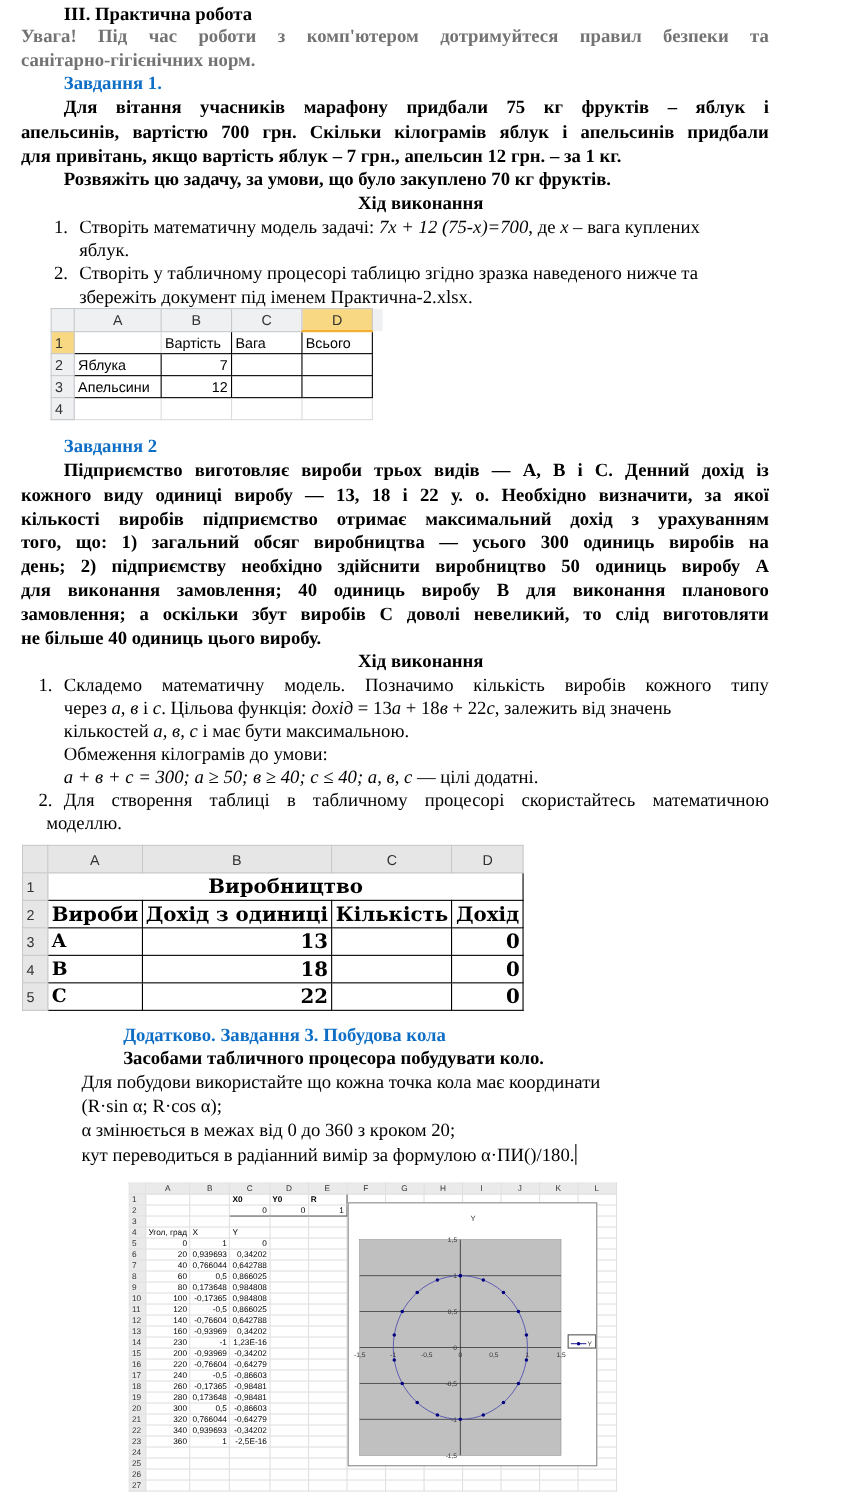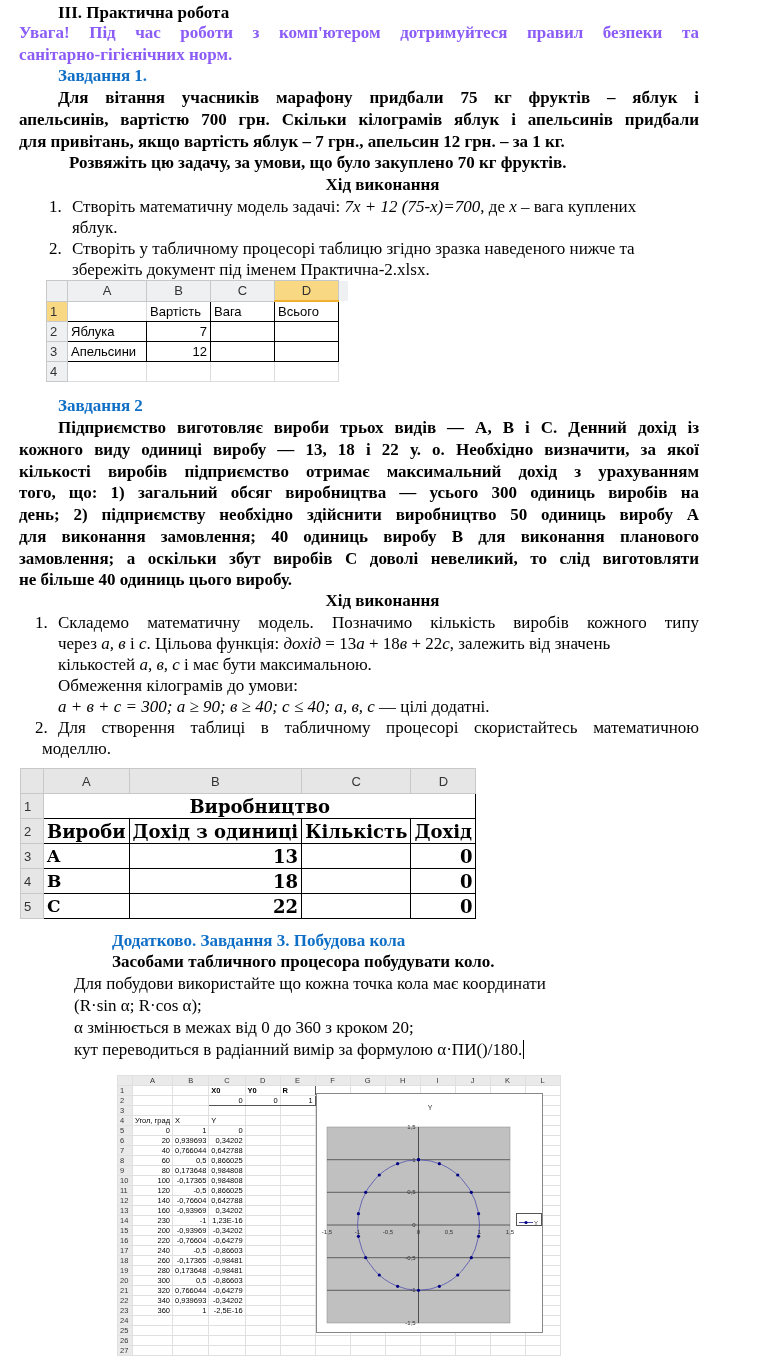--- a/index.html
+++ b/index.html
@@ -1,21 +1,21 @@
 <!DOCTYPE html>
 <html><head>
 <meta charset="utf-8">
 <style>
   html,body{margin:0;padding:0;background:#fff;}
   body{width:780px;height:1368px;position:relative;overflow:hidden;font-family:"Liberation Serif",serif;color:#000;}
   .abs{position:absolute;}
   .line{position:absolute;left:0;white-space:nowrap;font-size:17px;line-height:22px;}
   .b{font-weight:bold;}
   .i{font-style:italic;text-align:right;}
-  .red{color:#8b5cf6;}
+  .red{color:#737373;}
   .blue{color:#0f6fc6;}
   .just{display:block;text-align:justify;text-align-last:justify;white-space:normal;}
   .c{text-align:center;}
   
   table{border-collapse:collapse;}
   .xl1{position:absolute;left:46px;top:280px;font-family:"Liberation Sans",sans-serif;font-size:13px;}
   .xl1 td{height:19px;padding:0 3px;border:1px solid #dadcdd;white-space:nowrap;}
   .xl1 .hdr{background:#eef0f2;color:#333;text-align:center;border:1px solid #c6c8ca;}
   .xl1 .hdr.sel{background:#f8d882;border-bottom:2px solid #f2b033;}
   .xl1 .rn{background:#eef0f2;color:#333;text-align:left;width:14px;border:1px solid #c6c8ca;}
@@ -42,21 +42,21 @@
 
 <div class="line b" style="left:58px;top:2px;">III. Практична робота</div>
 
 <div class="line b red just" style="left:19px;width:680px;top:22px;">Увага! Під час роботи з комп'ютером дотримуйтеся правил безпеки та</div>
 <div class="line b red" style="left:19px;top:44px;">санітарно-гігієнічних норм.</div>
 
 <div class="line b blue" style="left:58px;top:65px;">Завдання 1.</div>
 <div class="line b just" style="left:58px;width:641px;top:87px;">Для вітання учасників марафону придбали 75 кг фруктів – яблук і</div>
 <div class="line b just" style="left:19px;width:680px;top:109px;">апельсинів, вартістю 700 грн. Скільки кілограмів яблук і апельсинів придбали</div>
 <div class="line b" style="left:19px;top:131px;">для привітань,  якщо вартість яблук – 7 грн., апельсин 12 грн. – за 1 кг.</div>
-<div class="line b" style="left:58px;top:152px;margin-left:11px;">Розвяжіть цю задачу, за умови, що було закуплено 70 кг фруктів.</div>
+<div class="line b" style="left:58px;top:152px;">Розвяжіть цю задачу, за умови, що було закуплено 70 кг фруктів.</div>
 <div class="line b c" style="left:0;width:765px;top:174px;">Хід виконання</div>
 
 <div class="line" style="left:49px;top:196px;">1.</div>
 <div class="line" style="left:72px;top:196px;"><span>Створіть математичну модель задачі: </span><span class="i">7x + 12 (75-x)=700</span><span>, де </span><span class="i">x</span><span> – вага куплених</span></div>
 <div class="line" style="left:72px;top:217px;">яблук.</div>
 <div class="line" style="left:49px;top:238px;">2.</div>
 <div class="line" style="left:72px;top:238px;">Створіть у табличному процесорі таблицю згідно зразка наведеного нижче та</div>
 <div class="line" style="left:72px;top:259px;">збережіть документ під іменем Практична-2.xlsx.</div>
 
 <table class="xl1">
@@ -113,21 +113,21 @@
 <div class="line b just" style="left:19px;width:680px;top:526px;">для виконання замовлення; 40 одиниць виробу В для виконання планового</div>
 <div class="line b just" style="left:19px;width:680px;top:548px;">замовлення; а оскільки збут виробів С доволі невеликий, то слід виготовляти</div>
 <div class="line b" style="left:19px;top:569px;">не більше 40 одиниць цього виробу.</div>
 <div class="line b c" style="left:0;width:765px;top:590px;">Хід виконання</div>
 
 <div class="line" style="left:35px;top:612px;">1.</div>
 <div class="line just" style="left:58px;width:641px;top:612px;">Складемо математичну модель. Позначимо кількість виробів кожного типу</div>
 <div class="line" style="left:58px;top:633px;"><span>через </span><span class="i">а, в</span><span> і </span><span class="i">с</span><span>.  Цільова функція: </span><span class="i">дохід</span><span> = 13</span><span class="i">а</span><span> + 18</span><span class="i">в</span><span> + 22</span><span class="i">с</span><span>, залежить від значень</span></div>
 <div class="line" style="left:58px;top:654px;"><span>кількостей </span><span class="i">а, в, с</span><span> і має бути максимальною.</span></div>
 <div class="line" style="left:58px;top:675px;">Обмеження кілограмів до умови:</div>
-<div class="line" style="left:58px;top:696px;"><span class="i">а + в + с = 300; а ≥ 90; в ≥ 40; с ≤ 40;  а, в, с</span><span> — цілі додатні.</span></div>
+<div class="line" style="left:58px;top:696px;"><span class="i">а + в + с = 300; а ≥ 50; в ≥ 40; с ≤ 40;  а, в, с</span><span> — цілі додатні.</span></div>
 <div class="line" style="left:35px;top:717px;">2.</div>
 <div class="line just" style="left:58px;width:641px;top:717px;">Для створення таблиці в табличному процесорі скористайтесь математичною</div>
 <div class="line" style="left:42px;top:738px;">моделлю.</div>
 
 <table class="xl2">
   <tbody>
       <tr>
     <td class="hdr" style="width:16px;"></td>
     <td class="hdr" style="width:56px;">A</td>
     <td class="hdr" style="width:108px;">B</td>

